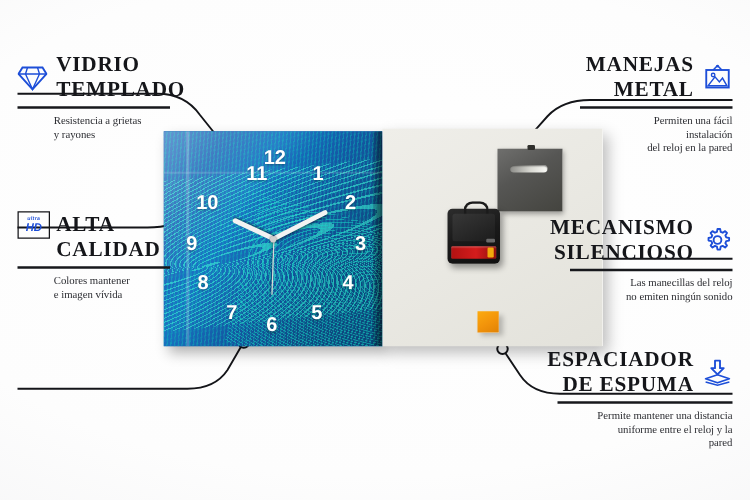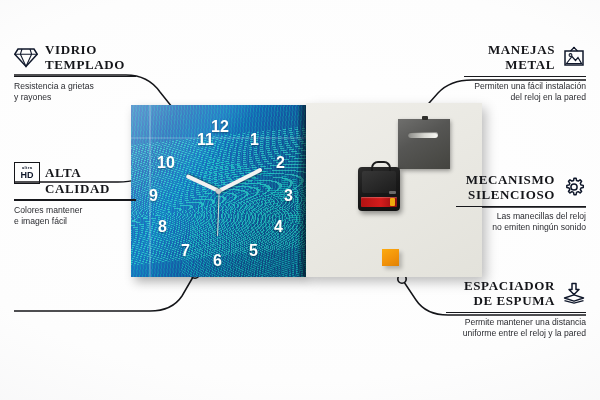--- a/index.html
+++ b/index.html
@@ -91,32 +91,32 @@
   #battery-tip{position:absolute;right:2px;top:1px;width:5px;height:8px;background:#f0a90c;border-radius:1px;}
   #mech-dot{position:absolute;right:4px;bottom:17px;width:7px;height:3px;background:#6a6a6a;border-radius:1px;}
 
   #foam-spacer{position:absolute;left:76px;top:146px;width:17px;height:17px;
     background:linear-gradient(150deg,#fcab10 0%,#f2930a 55%,#e08205 100%);
     box-shadow:3px 3px 4px rgba(0,0,0,.22);}
 
   
   .callout{position:absolute;}
   .co-head{display:flex;align-items:center;gap:7px;}
-  .co-title{font-family:"Liberation Serif",serif;font-weight:700;font-size:13px;
+  .co-title{font-family:"Liberation Serif",serif;font-weight:700;font-size:17px;
     letter-spacing:.6px;color:#15161a;line-height:1.18;text-transform:uppercase;}
   .co-rule{height:1.6px;background:#17181c;margin:3px 0 4px;}
-  .co-desc{font-family:Liberation Sans, sans-serif;font-size:8.6px;color:#2a2b30;line-height:1.28;}
+  .co-desc{font-family:Liberation Serif, serif;font-size:8.6px;color:#2a2b30;line-height:1.28;margin-left:29px;}
   .callout.left .co-head{justify-content:flex-start;}
   .callout.left .co-title{text-align:left;}
   .callout.left .co-desc{text-align:left;}
   .callout.right .co-head{flex-direction:row;justify-content:flex-end;}
   .callout.right .co-title{text-align:right;}
   .callout.right .co-desc{text-align:right;}
 
-  .ico{width:24px;height:22px;flex:0 0 auto;color:#0f172a;}
+  .ico{width:24px;height:22px;flex:0 0 auto;color:#1d4ed8;font-style:italic;}
   .ico svg{display:block;width:100%;height:100%;}
   .hdbox{width:24px;height:20px;border:1.6px solid #141519;display:flex;flex-direction:column;
     align-items:center;justify-content:center;line-height:1;font-family:"Liberation Sans",sans-serif;}
   .hdbox .u{font-size:4.2px;letter-spacing:.3px;font-weight:700;}
   .hdbox .hd{font-size:9px;font-weight:700;margin-top:.5px;}
 
   
   #wires{position:absolute;inset:0;width:600px;height:400px;pointer-events:none;}
   #wires path{fill:none;stroke:#141519;stroke-width:1.5;}
   #wires circle{fill:#ffffff;stroke:#141519;stroke-width:1.6;}
@@ -221,21 +221,21 @@
         </span>
       </span>
       <span class="co-title">
         <br>
         <span>ALTA CALIDAD</span>
       </span>
     </div>
     <div class="co-rule"></div>
     <div class="co-desc">
       <span>Colores mantener</span><br>
-      <span>e imagen fácil</span>
+      <span>e imagen vívida</span>
     </div>
   </div>
 
 
   <div class="callout right" style="left:456px;top:172px;width:130px;">
     <div class="co-head">
       <span class="co-title" style="flex:1">
         <span>MECANISMO</span><br>
         <span>SILENCIOSO</span>
       </span>

